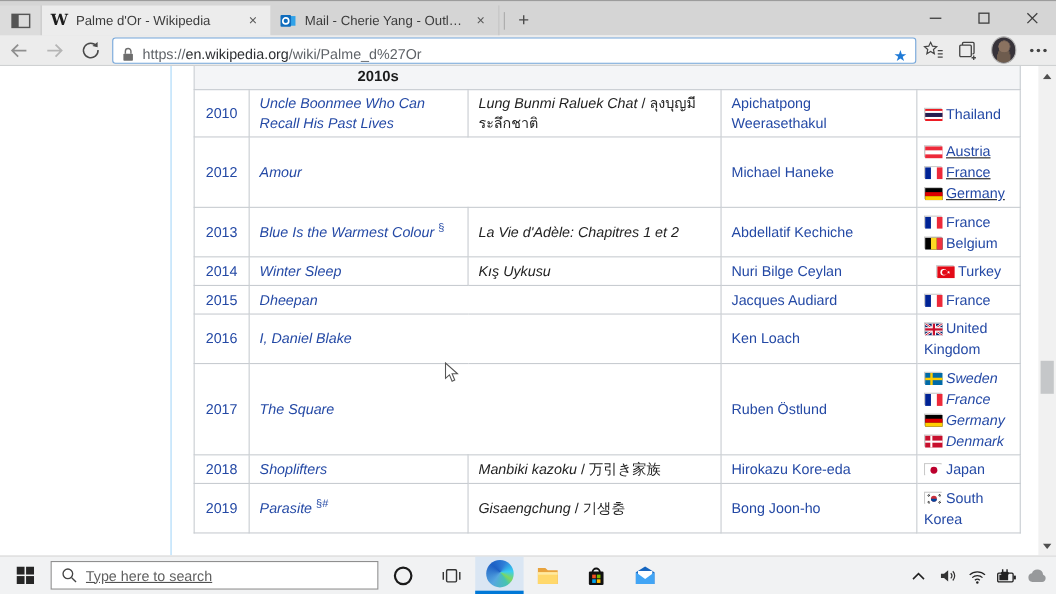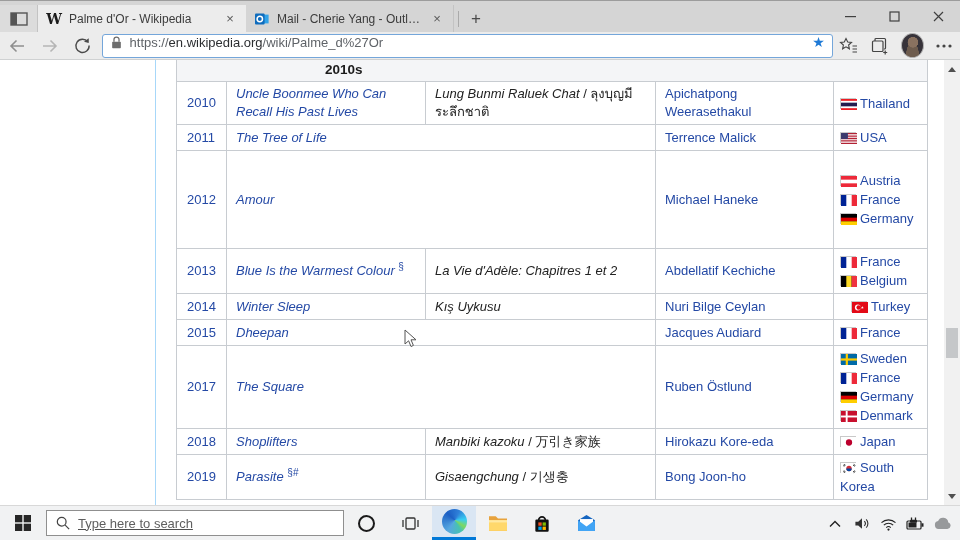--- a/index.html
+++ b/index.html
@@ -18,21 +18,21 @@
   .favicon{width:16px;height:16px;display:flex;align-items:center;justify-content:center;flex:0 0 16px;}
   .wiki-w{font-family:"DejaVu Serif",serif;font-size:14px;font-weight:bold;color:#1b1b1b;line-height:16px;}
   .tabsep{width:1px;height:16px;background:#aaa;margin:0 4px 5px 4px;}
   .newtab{width:26px;height:27px;display:flex;align-items:center;justify-content:center;font-size:17px;color:#4a4a4a;}
   .wincontrols{position:absolute;top:0;right:0;height:30px;display:flex;}
   .wincontrols .wbtn{width:44px;height:30px;display:flex;align-items:center;justify-content:center;color:#404040;}
 
   
   .toolbar{height:28px;background:#ececec;display:flex;align-items:center;border-bottom:1px solid #cfd1d2;}
   .navbtn{width:36px;height:28px;display:flex;align-items:center;justify-content:center;}
-  .urlbar{width:792px;height:24px;margin-left:2px;background:#fff;border:1px solid #74a6da;border-radius:3px;display:flex;align-items:flex-start;padding:0 7px;}
+  .urlbar{width:792px;height:24px;margin-left:2px;background:#fff;border:1px solid #74a6da;border-radius:3px;display:flex;align-items:flex-end;padding:0 7px;}
   .urltext{flex:1;font-size:13px;color:#5f6368;white-space:nowrap;overflow:hidden;}
   .urltext .host{color:#2c2e31;}
   .fav-star{font-size:14px;line-height:14px;}
   .toolicon{width:34px;height:28px;display:flex;align-items:center;justify-content:center;}
   .avatar{width:25px;height:25px;border-radius:50%;margin:0 5px;background:
      radial-gradient(circle at 52% 36%,#8a7260 0 28%,rgba(0,0,0,0) 30%),
      radial-gradient(ellipse at 50% 92%,#6e5c4e 0 42%,rgba(0,0,0,0) 44%),
      #37333a;border:1px solid #b5b5b5;}
 
   
@@ -203,36 +203,24 @@
             <td class="cell-director"><a class="wlink" href="javascript:void(0)">Apichatpong Weerasethakul</a></td>
             <td class="cell-country" style="padding: 3px 6px;">
               <div class="country-line"><span class="flag"><svg width="16" height="11" viewBox="0 0 22 15" preserveAspectRatio="none">
                     <rect width="22" height="15" fill="#ED1C24"></rect>
                     <rect y="2.5" width="22" height="10" fill="#fff"></rect>
                     <rect y="5" width="22" height="5" fill="#241D4F"></rect>
                   </svg></span><a class="wlink" href="javascript:void(0)">Thailand</a></div>
             </td>
           </tr>
           <tr>
-            <td class="cell-year"><a class="wlink" href="javascript:void(0)">2011</a></td>
-            <td class="cell-title" colspan="2"><a class="wlink" href="javascript:void(0)">The Tree of Life</a></td>
-            <td class="cell-director"><a class="wlink" href="javascript:void(0)">Terrence Malick</a></td>
-            <td class="cell-country" style="padding: 3px 6px;">
-              <div class="country-line"><span class="flag"><svg width="16" height="11" viewBox="0 0 22 15" preserveAspectRatio="none">
-                    <rect width="22" height="15" fill="#B22234"></rect>
-                    <path d="M0,1.2h22v1.1H0z M0,3.5h22v1.1H0z M0,5.8h22v1.1H0z M0,8.1h22v1.1H0z M0,10.4h22v1.1H0z M0,12.7h22v1.1H0z" fill="#fff"></path>
-                    <rect width="9.5" height="8.1" fill="#3C3B6E"></rect>
-                  </svg></span><a class="wlink" href="javascript:void(0)">USA</a></div>
-            </td>
-          </tr>
-          <tr>
             <td class="cell-year"><a class="wlink" href="javascript:void(0)">2012</a></td>
             <td class="cell-title" colspan="2"><a class="wlink" href="javascript:void(0)">Amour</a></td>
             <td class="cell-director"><a class="wlink" href="javascript:void(0)">Michael Haneke</a></td>
-            <td class="cell-country" style="padding: 20px 6px;">
+            <td class="cell-country" style="padding: 3px 6px; text-decoration: underline;">
               <div class="country-line"><span class="flag"><svg width="16" height="11" viewBox="0 0 22 15" preserveAspectRatio="none">
                     <rect width="22" height="15" fill="#ED2939"></rect>
                     <rect y="5" width="22" height="5" fill="#fff"></rect>
                   </svg></span><a class="wlink" href="javascript:void(0)">Austria</a></div>
               <div class="country-line"><span class="flag"><svg width="16" height="11" viewBox="0 0 22 15" preserveAspectRatio="none">
                     <rect width="22" height="15" fill="#fff"></rect>
                     <rect width="7.3" height="15" fill="#002395"></rect>
                     <rect x="14.7" width="7.3" height="15" fill="#ED2939"></rect>
                   </svg></span><a class="wlink" href="javascript:void(0)">France</a></div>
               <div class="country-line"><span class="flag"><svg width="16" height="11" viewBox="0 0 22 15" preserveAspectRatio="none">
@@ -280,24 +268,40 @@
             <td class="cell-director"><a class="wlink" href="javascript:void(0)">Jacques Audiard</a></td>
             <td class="cell-country" style="padding: 3px 6px;">
               <div class="country-line"><span class="flag"><svg width="16" height="11" viewBox="0 0 22 15" preserveAspectRatio="none">
                     <rect width="22" height="15" fill="#fff"></rect>
                     <rect width="7.3" height="15" fill="#002395"></rect>
                     <rect x="14.7" width="7.3" height="15" fill="#ED2939"></rect>
                   </svg></span><a class="wlink" href="javascript:void(0)">France</a></div>
             </td>
           </tr>
           <tr>
+            <td class="cell-year"><a class="wlink" href="javascript:void(0)">2016</a></td>
+            <td class="cell-title" colspan="2"><a class="wlink" href="javascript:void(0)">I, Daniel Blake</a></td>
+            <td class="cell-director"><a class="wlink" href="javascript:void(0)">Ken Loach</a></td>
+            <td class="cell-country" style="padding: 3px 6px;">
+              <div class="country-line"><span class="flag"><svg width="16" height="11" viewBox="0 0 22 15" preserveAspectRatio="none">
+                    <rect width="22" height="15" fill="#012169"></rect>
+                    <path d="M0,0 22,15 M22,0 0,15" stroke="#fff" stroke-width="3"></path>
+                    <path d="M0,0 22,15 M22,0 0,15" stroke="#C8102E" stroke-width="1.2"></path>
+                    <rect x="8.2" width="5.6" height="15" fill="#fff"></rect>
+                    <rect y="4.7" width="22" height="5.6" fill="#fff"></rect>
+                    <rect x="9.6" width="2.8" height="15" fill="#C8102E"></rect>
+                    <rect y="6.1" width="22" height="2.8" fill="#C8102E"></rect>
+                  </svg></span><a class="wlink" href="javascript:void(0)">United Kingdom</a></div>
+            </td>
+          </tr>
+          <tr>
             <td class="cell-year"><a class="wlink" href="javascript:void(0)">2017</a></td>
             <td class="cell-title" colspan="2"><a class="wlink" href="javascript:void(0)">The Square</a></td>
             <td class="cell-director"><a class="wlink" href="javascript:void(0)">Ruben Östlund</a></td>
-            <td class="cell-country" style="padding: 3px 6px;">
+            <td class="cell-country" style="padding: 3px 6px; font-style: italic;">
               <div class="country-line"><span class="flag"><svg width="16" height="11" viewBox="0 0 22 15" preserveAspectRatio="none">
                     <rect width="22" height="15" fill="#006AA7"></rect>
                     <rect x="6.5" width="3" height="15" fill="#FECC00"></rect>
                     <rect y="6" width="22" height="3" fill="#FECC00"></rect>
                   </svg></span><a class="wlink" href="javascript:void(0)">Sweden</a></div>
               <div class="country-line"><span class="flag"><svg width="16" height="11" viewBox="0 0 22 15" preserveAspectRatio="none">
                     <rect width="22" height="15" fill="#fff"></rect>
                     <rect width="7.3" height="15" fill="#002395"></rect>
                     <rect x="14.7" width="7.3" height="15" fill="#ED2939"></rect>
                   </svg></span><a class="wlink" href="javascript:void(0)">France</a></div>

